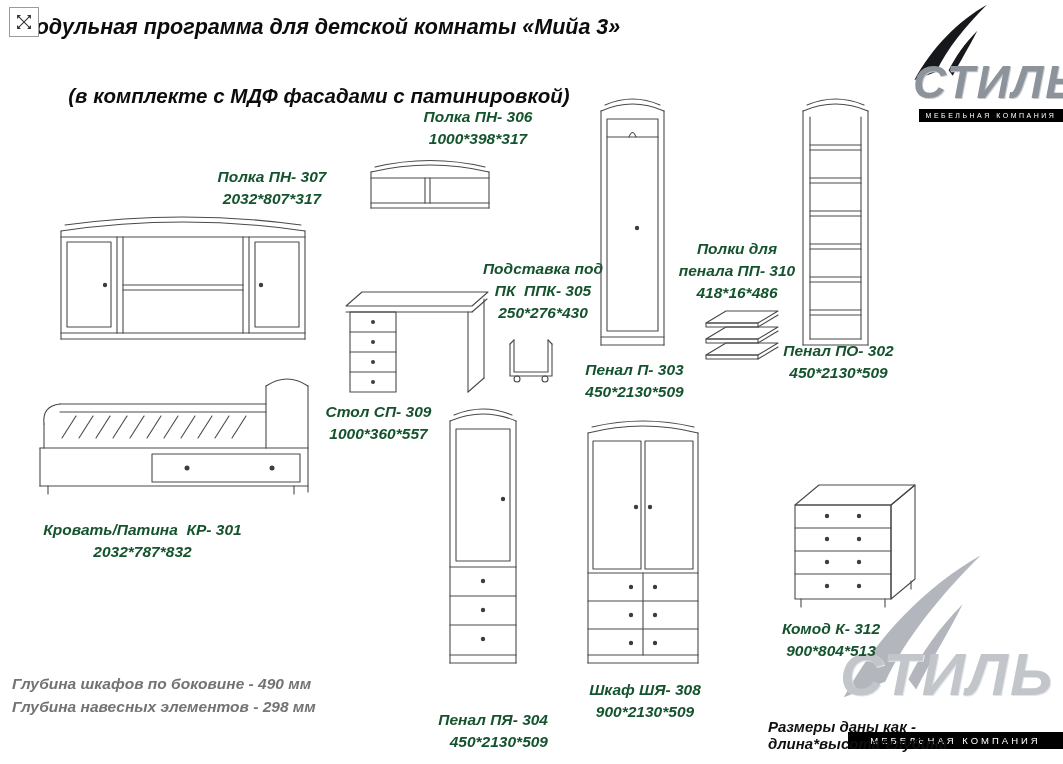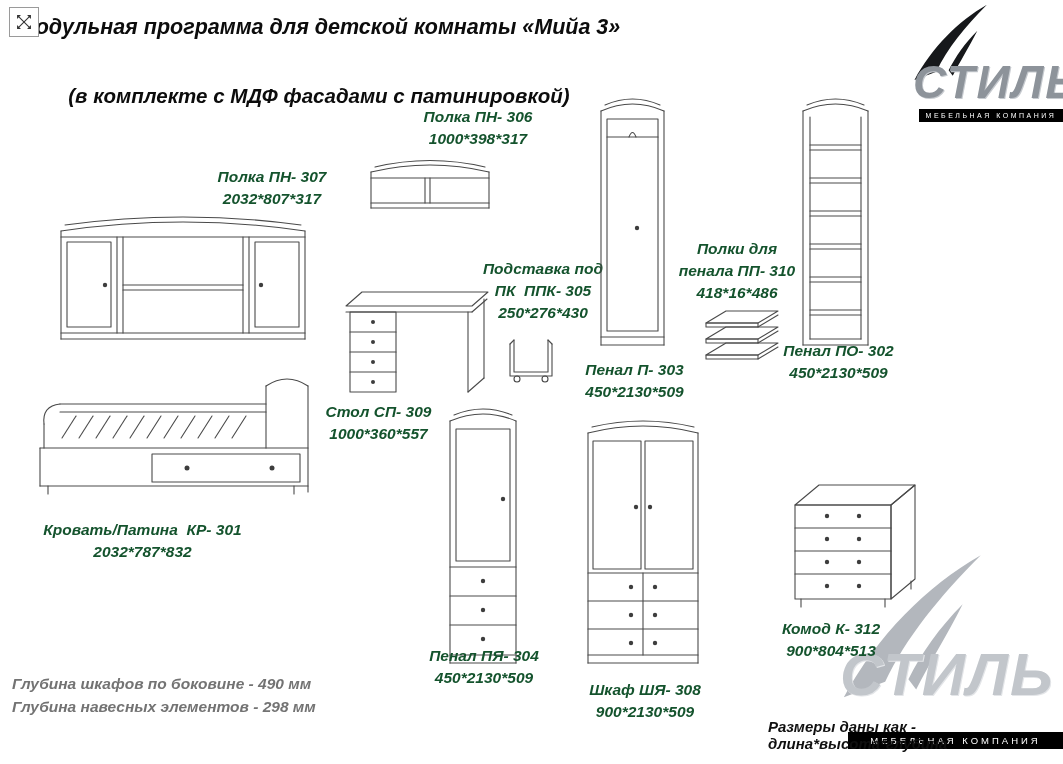--- a/index.html
+++ b/index.html
@@ -267,21 +267,21 @@
         <rect x="11" y="26" width="54" height="132"></rect>
         <circle class="dot" cx="58" cy="96" r="2.2"></circle>
         <line x1="5" y1="164" x2="71" y2="164"></line>
         <line x1="5" y1="193" x2="71" y2="193"></line>
         <line x1="5" y1="222" x2="71" y2="222"></line>
         <circle class="dot" cx="38" cy="178" r="2.2"></circle>
         <circle class="dot" cx="38" cy="207" r="2.2"></circle>
         <circle class="dot" cx="38" cy="236" r="2.2"></circle>
       </svg>
     </div>
-    <div class="lbl" style="left:420px;top:645px;width:128px;">
+    <div class="lbl" style="left:420px;top:709px;width:128px;text-align:right;">
       <div class="nm">Пенал ПЯ- 304</div>
       <div class="dm">450*2130*509</div>
     </div>
 
     <div class="fig-wrap" style="left:583px;top:415px;">
       <svg class="fig" width="120" height="258" viewBox="0 0 120 258">
         <path d="M5,18 Q60,4 115,18"></path>
         <path d="M9,12 Q60,0 111,12"></path>
         <line x1="5" y1="18" x2="5" y2="248"></line>
         <line x1="115" y1="18" x2="115" y2="248"></line>

